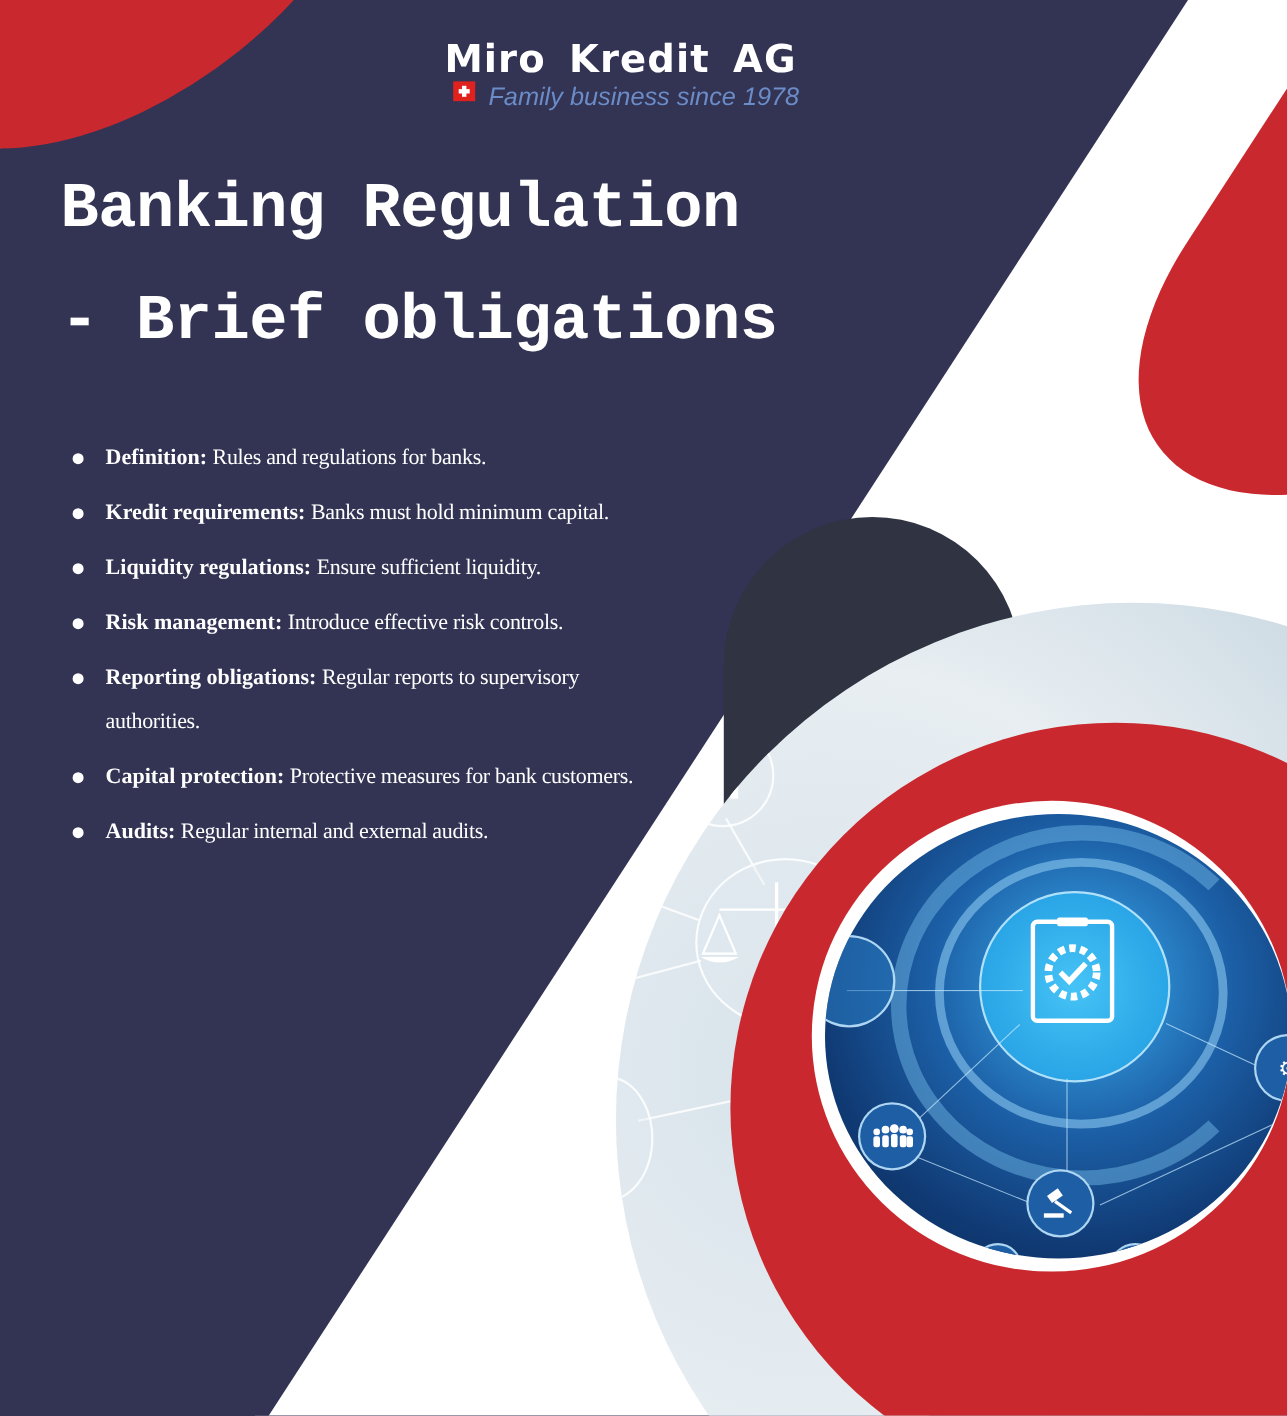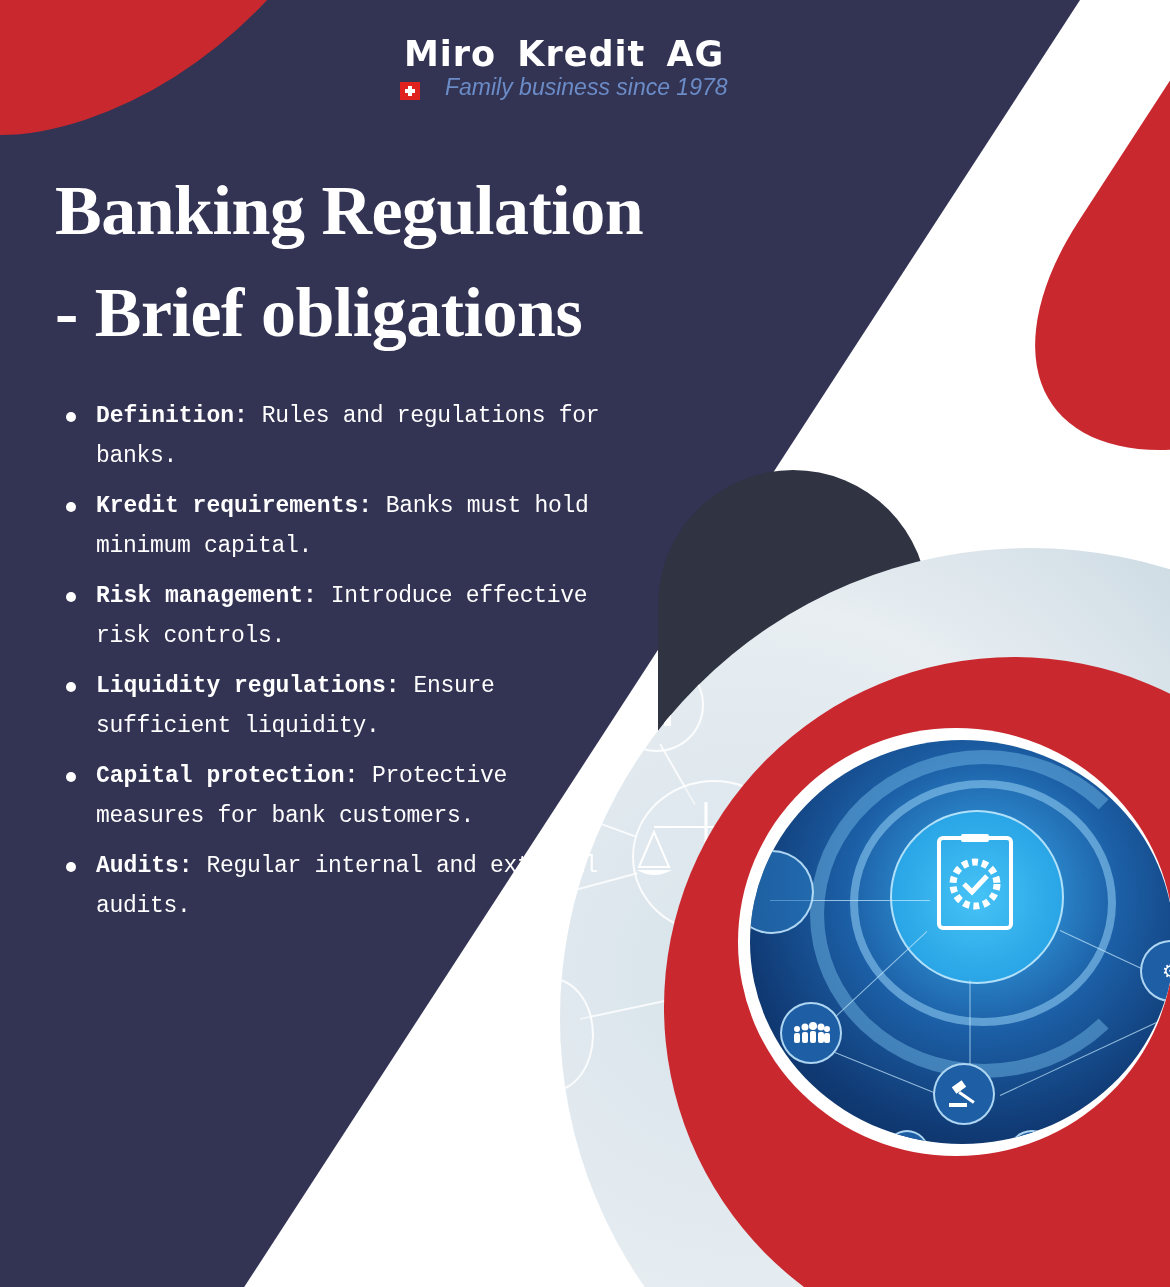--- a/index.html
+++ b/index.html
@@ -74,41 +74,41 @@
 
     
     .brand {
       position: absolute; left: 400px; top: 34px; width: 360px; text-align: left;
     }
     .brand-name {
       color: #ffffff; font-family: "DejaVu Sans", sans-serif; font-weight: 900;
       font-size: 35px; letter-spacing: 1px; line-height: 40px; padding-left: 4px;
       word-spacing: 8px;
     }
-    .brand-tag { display: flex; align-items: flex-end; gap: 25px; margin-top: 0px; }
+    .brand-tag { display: flex; align-items: flex-start; gap: 12px; margin-top: 0px; margin-left: 12px; }
     .swiss-flag {
       width: 20px; height: 18px; background: #e0221f; position: relative; flex: 0 0 auto;
     }
     .swiss-flag::before { content: ""; position: absolute; left: 8px; top: 4px; width: 4px; height: 10px; background: #fff; }
     .swiss-flag::after { content: ""; position: absolute; left: 5px; top: 7px; width: 10px; height: 4px; background: #fff; }
     .tagline {
       color: #6b8cc7; font-family: "Liberation Sans", sans-serif; font-style: italic;
       font-size: 23px; line-height: 26px;
     }
 
     .title {
-      position: absolute; left: 55px; top: 160px; width: 900px; margin: 0;
-      color: #ffffff; font-family: Liberation Serif, serif; font-weight: 700;
-      font-size: 70px; line-height: 102px; letter-spacing: -0.5px;
+      position: absolute; left: 55px; top: 140px; width: 900px; margin: 0;
+      color: #ffffff; font-family: Liberation Mono, monospace; font-weight: 700;
+      font-size: 58px; line-height: 102px; letter-spacing: -0.5px;
     }
 
     .bullets {
       position: absolute; left: 60px; top: 396px; width: 540px; margin: 0; padding: 0;
       list-style: none; color: #ffffff;
-      font-family: Liberation Mono, monospace; font-size: 23px; line-height: 40px;
+      font-family: Liberation Serif, serif; font-size: 20px; line-height: 40px;
     }
     .bullets li { position: relative; padding-left: 36px; margin-bottom: 10px; }
     .bullets li .dot {
       position: absolute; left: 6px; top: 16px; width: 10px; height: 10px;
       border-radius: 50%; background: #ffffff;
     }
     .bullets .term { font-weight: 700; }
     .bullets .desc { font-weight: 300; letter-spacing: -0.3px; }
   </style>
 </head>
@@ -227,27 +227,32 @@
       <span class="term">Definition:</span>
       <span class="desc">Rules and regulations for banks.</span>
     </li>
     <li>
       <span class="dot"></span>
       <span class="term">Kredit requirements:</span>
       <span class="desc">Banks must hold minimum capital.</span>
     </li>
     <li>
       <span class="dot"></span>
+      <span class="term">Liquidity regulations:</span>
+      <span class="desc">Ensure sufficient liquidity.</span>
+    </li>
+    <li>
+      <span class="dot"></span>
       <span class="term">Risk management:</span>
       <span class="desc">Introduce effective risk controls.</span>
     </li>
     <li>
       <span class="dot"></span>
-      <span class="term">Liquidity regulations:</span>
-      <span class="desc">Ensure sufficient liquidity.</span>
+      <span class="term">Reporting obligations:</span>
+      <span class="desc">Regular reports to supervisory authorities.</span>
     </li>
     <li>
       <span class="dot"></span>
       <span class="term">Capital protection:</span>
       <span class="desc">Protective measures for bank customers.</span>
     </li>
     <li>
       <span class="dot"></span>
       <span class="term">Audits:</span>
       <span class="desc">Regular internal and external audits.</span>

